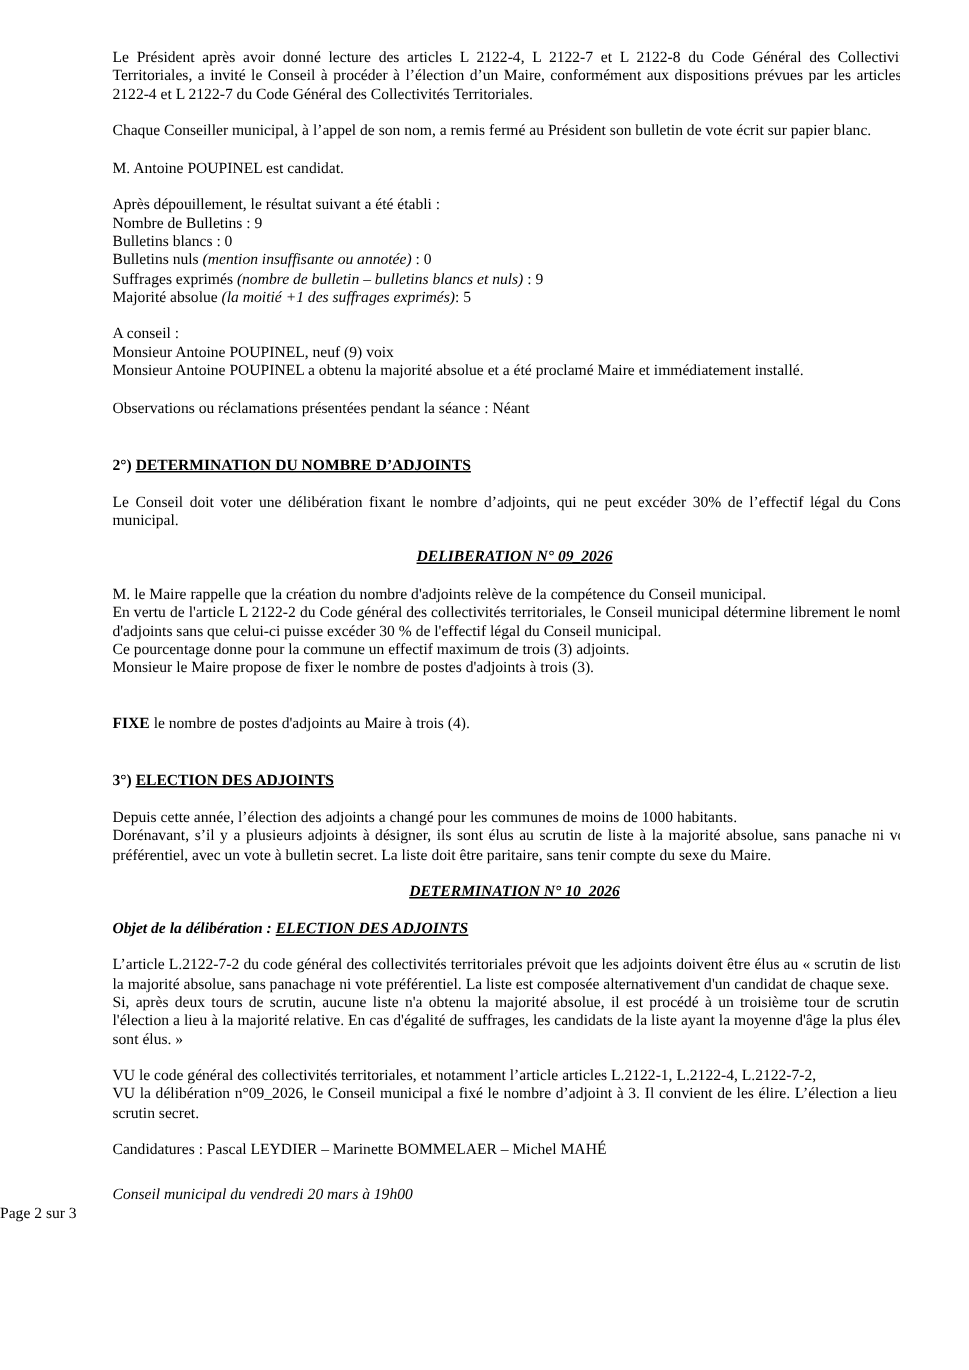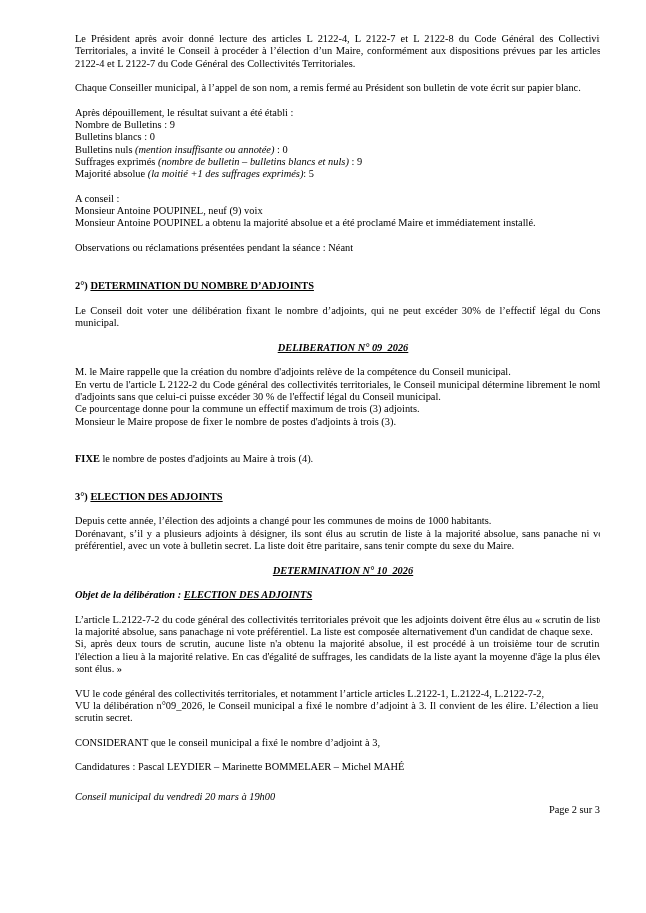--- a/index.html
+++ b/index.html
@@ -40,42 +40,42 @@
   .b { font-weight: bold; }
   .i { font-style: italic; }
   .u { text-decoration: underline; text-align: center; }
   .footer-left {
     margin: 17px 0 0 0;
     font-style: italic;
     white-space: nowrap;
   }
   .footer-page {
     margin: 1px -35px 0 -75px;
-    text-align: right;
+    text-align: left;
   }
 </style>
 </head>
 <body>
 
 <div class="page">
   <div class="doc-body">
       <p class="blk p"><span class="">Le Président après avoir donné lecture des articles L 2122-4, L 2122-7 et L 2122-8 du Code Général des Collectivités Territoriales, a invité le Conseil à procéder à l’élection d’un Maire, conformément aux dispositions prévues par les articles L 2122-4 et L 2122-7 du Code Général des Collectivités Territoriales.</span></p>
       <p class="blk p one"><span class="">Chaque Conseiller municipal, à l’appel de son nom, a remis fermé au Président son bulletin de vote écrit sur papier blanc.</span></p>
+      <p class="blk p one"><span class="">M. Antoine POUPINEL est candidat.</span></p>
       <p class="blk p"><span class="">Après dépouillement, le résultat suivant a été établi :</span><br><span class="">Nombre de Bulletins : 9</span><br><span class="">Bulletins blancs : 0</span><br><span class="">Bulletins nuls </span><span class="i">(mention insuffisante ou annotée)</span><span class=""> : 0</span><br><span class="">Suffrages exprimés </span><span class="i">(nombre de bulletin – bulletins blancs et nuls)</span><span class=""> : 9</span><br><span class="">Majorité absolue </span><span class="i">(la moitié +1 des suffrages exprimés)</span><span class="">: 5</span></p>
       <p class="blk p"><span class="">A conseil :</span><br><span class="">Monsieur Antoine POUPINEL, neuf (9) voix</span><br><span class="">Monsieur Antoine POUPINEL a obtenu la majorité absolue et a été proclamé Maire et immédiatement installé.</span></p>
       <p class="blk p one"><span class="">Observations ou réclamations présentées pendant la séance : Néant</span></p>
       <h2 class="blk h"><span class="b">2°) </span><span class="b u">DETERMINATION DU NOMBRE D’ADJOINTS</span></h2>
       <p class="blk p"><span class="">Le Conseil doit voter une délibération fixant le nombre d’adjoints, qui ne peut excéder 30% de l’effectif légal du Conseil municipal.</span></p>
       <p class="blk c"><span class="">DELIBERATION N° 09_2026</span></p>
       <p class="blk p"><span class="">M. le Maire rappelle que la création du nombre d'adjoints relève de la compétence du Conseil municipal.</span><br><span class="">En vertu de l'article L 2122-2 du Code général des collectivités territoriales, le Conseil municipal détermine librement le nombre d'adjoints sans que celui-ci puisse excéder 30 % de l'effectif légal du Conseil municipal.</span><br><span class="">Ce pourcentage donne pour la commune un effectif maximum de trois (3) adjoints.</span><br><span class="">Monsieur le Maire propose de fixer le nombre de postes d'adjoints à trois (3).</span></p>
       <p class="blk p"><br><span class="b">FIXE</span><span class=""> le nombre de postes d'adjoints au Maire à trois (4).</span></p>
       <h2 class="blk h"><span class="b">3°) </span><span class="b u">ELECTION DES ADJOINTS</span></h2>
       <p class="blk p"><span class="">Depuis cette année, l’élection des adjoints a changé pour les communes de moins de 1000 habitants.</span><br><span class="">Dorénavant, s’il y a plusieurs adjoints à désigner, ils sont élus au scrutin de liste à la majorité absolue, sans panache ni vote préférentiel, avec un vote à bulletin secret. La liste doit être paritaire, sans tenir compte du sexe du Maire.</span></p>
       <p class="blk c"><span class="">DETERMINATION N° 10_2026</span></p>
       <p class="blk p one"><span class="b i">Objet de la délibération : </span><span class="b i u">ELECTION DES ADJOINTS</span></p>
       <p class="blk p"><span class="">L’article L.2122-7-2 du code général des collectivités territoriales prévoit que les adjoints doivent être élus au « scrutin de liste à la majorité absolue, sans panachage ni vote préférentiel. La liste est composée alternativement d'un candidat de chaque sexe.</span><br><span class="">Si, après deux tours de scrutin, aucune liste n'a obtenu la majorité absolue, il est procédé à un troisième tour de scrutin et l'élection a lieu à la majorité relative. En cas d'égalité de suffrages, les candidats de la liste ayant la moyenne d'âge la plus élevée sont élus. »</span></p>
       <p class="blk p"><span class="">VU le code général des collectivités territoriales, et notamment l’article articles L.2122-1, L.2122-4, L.2122-7-2,</span><br><span class="">VU la délibération n°09_2026, le Conseil municipal a fixé le nombre d’adjoint à 3. Il convient de les élire. L’élection a lieu au scrutin secret.</span></p>
-      <p class="blk p one"><span class="">CONSIDERANT que le conseil municipal a fixé le nombre d’adjoint à 3,</span></p>
       <p class="blk p one"><span class="">Candidatures : Pascal LEYDIER – Marinette BOMMELAER – Michel MAHÉ</span></p>
     </div>
   <p class="footer-left">Conseil municipal du vendredi 20 mars à 19h00</p>
   <p class="footer-page">Page 2 sur 3</p>
 </div>
 
 </body></html>

